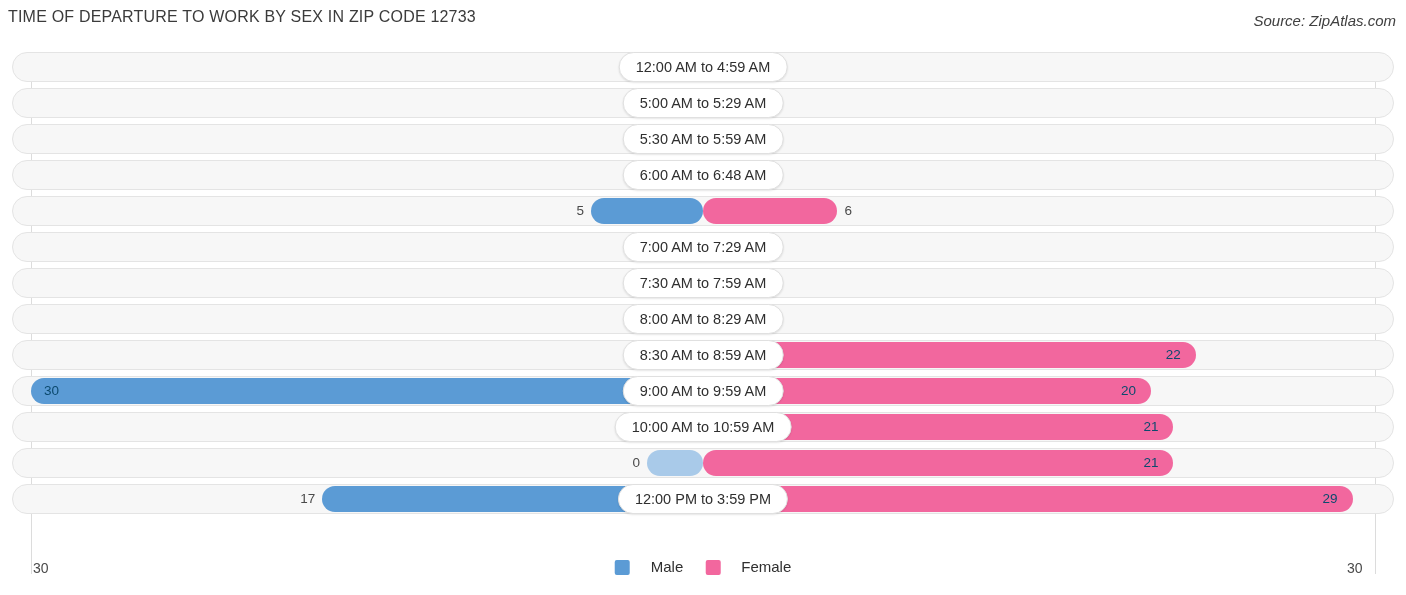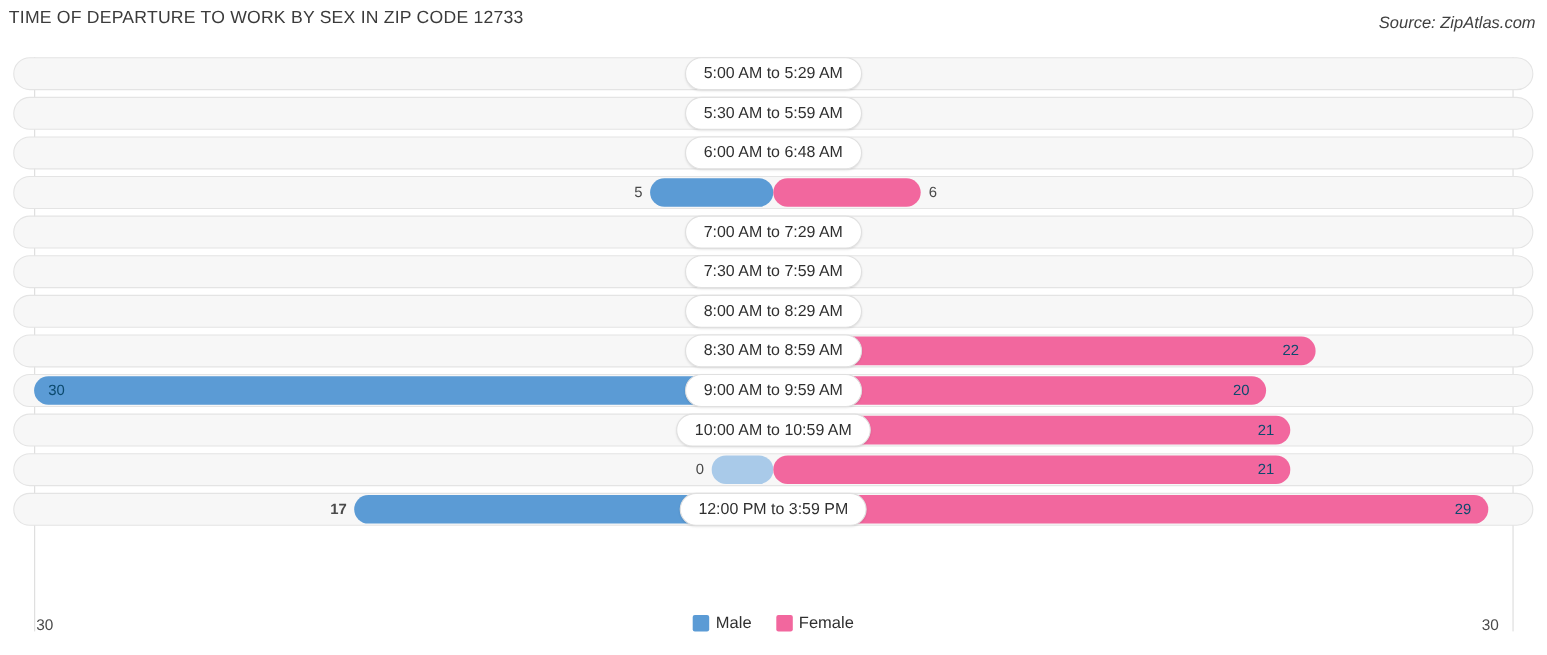--- a/index.html
+++ b/index.html
@@ -139,22 +139,22 @@
     top: 558px;
     left: 50%;
     transform: translateX(-50%);
     display: flex;
     align-items: center;
     gap: 22px;
     white-space: nowrap;
   }
   .legend-item {
     display: flex;
-    align-items: center;
-    gap: 6px;
+    align-items: flex-end;
+    gap: 21px;
   }
   .swatch {
     width: 15px; height: 15px;
     border-radius: 2px;
     display: inline-block;
   }
   .swatch.male   { background: #5b9bd5; }
   .swatch.female { background: #f2679e; }
   .legend-text {
     font-size: 15px;
@@ -172,20 +172,29 @@
   <div class="plot">
     <div class="gridline left"></div>
     <div class="gridline right"></div>
     <div id="rows">
         <div class="row">
           <div class="row-inner">
             <div class="bar male" style="width: 56px;"></div>
             <div class="bar female" style="width: 56px;"></div>
             <div class="val male-out" style="margin-right: 63px;">0</div>
             <div class="val female-out" style="margin-left: 63px;">0</div>
+            <div class="cat">12:00 AM to 4:59 AM</div>
+          </div>
+        </div>
+        <div class="row">
+          <div class="row-inner">
+            <div class="bar male" style="width: 56px;"></div>
+            <div class="bar female" style="width: 56px;"></div>
+            <div class="val male-out" style="margin-right: 63px;">0</div>
+            <div class="val female-out" style="margin-left: 63px;">0</div>
             <div class="cat">5:00 AM to 5:29 AM</div>
           </div>
         </div>
         <div class="row">
           <div class="row-inner">
             <div class="bar male" style="width: 56px;"></div>
             <div class="bar female" style="width: 56px;"></div>
             <div class="val male-out" style="margin-right: 63px;">0</div>
             <div class="val female-out" style="margin-left: 63px;">0</div>
             <div class="cat">5:30 AM to 5:59 AM</div>
@@ -267,21 +276,21 @@
             <div class="bar male" style="width: 56px;"></div>
             <div class="bar female strong" style="width: 470.4px;"></div>
             <div class="val male-out" style="margin-right: 63px;">0</div>
             <div class="val inside" style="left: calc(50% + 440.4px);">21</div>
           </div>
         </div>
         <div class="row">
           <div class="row-inner">
             <div class="bar male strong" style="width: 380.8px;"></div>
             <div class="bar female strong" style="width: 649.6px;"></div>
-            <div class="val male-out" style="margin-right: 387.8px; font-weight: bold;">17</div>
+            <div class="val male-out" style="margin-right: 387.8px;">17</div>
             <div class="val inside" style="left: calc(50% + 619.6px);">29</div>
             <div class="cat">12:00 PM to 3:59 PM</div>
           </div>
         </div>
       </div>
   </div>
 
   <div class="axis-label left">30</div>
   <div class="axis-label right">30</div>
 

